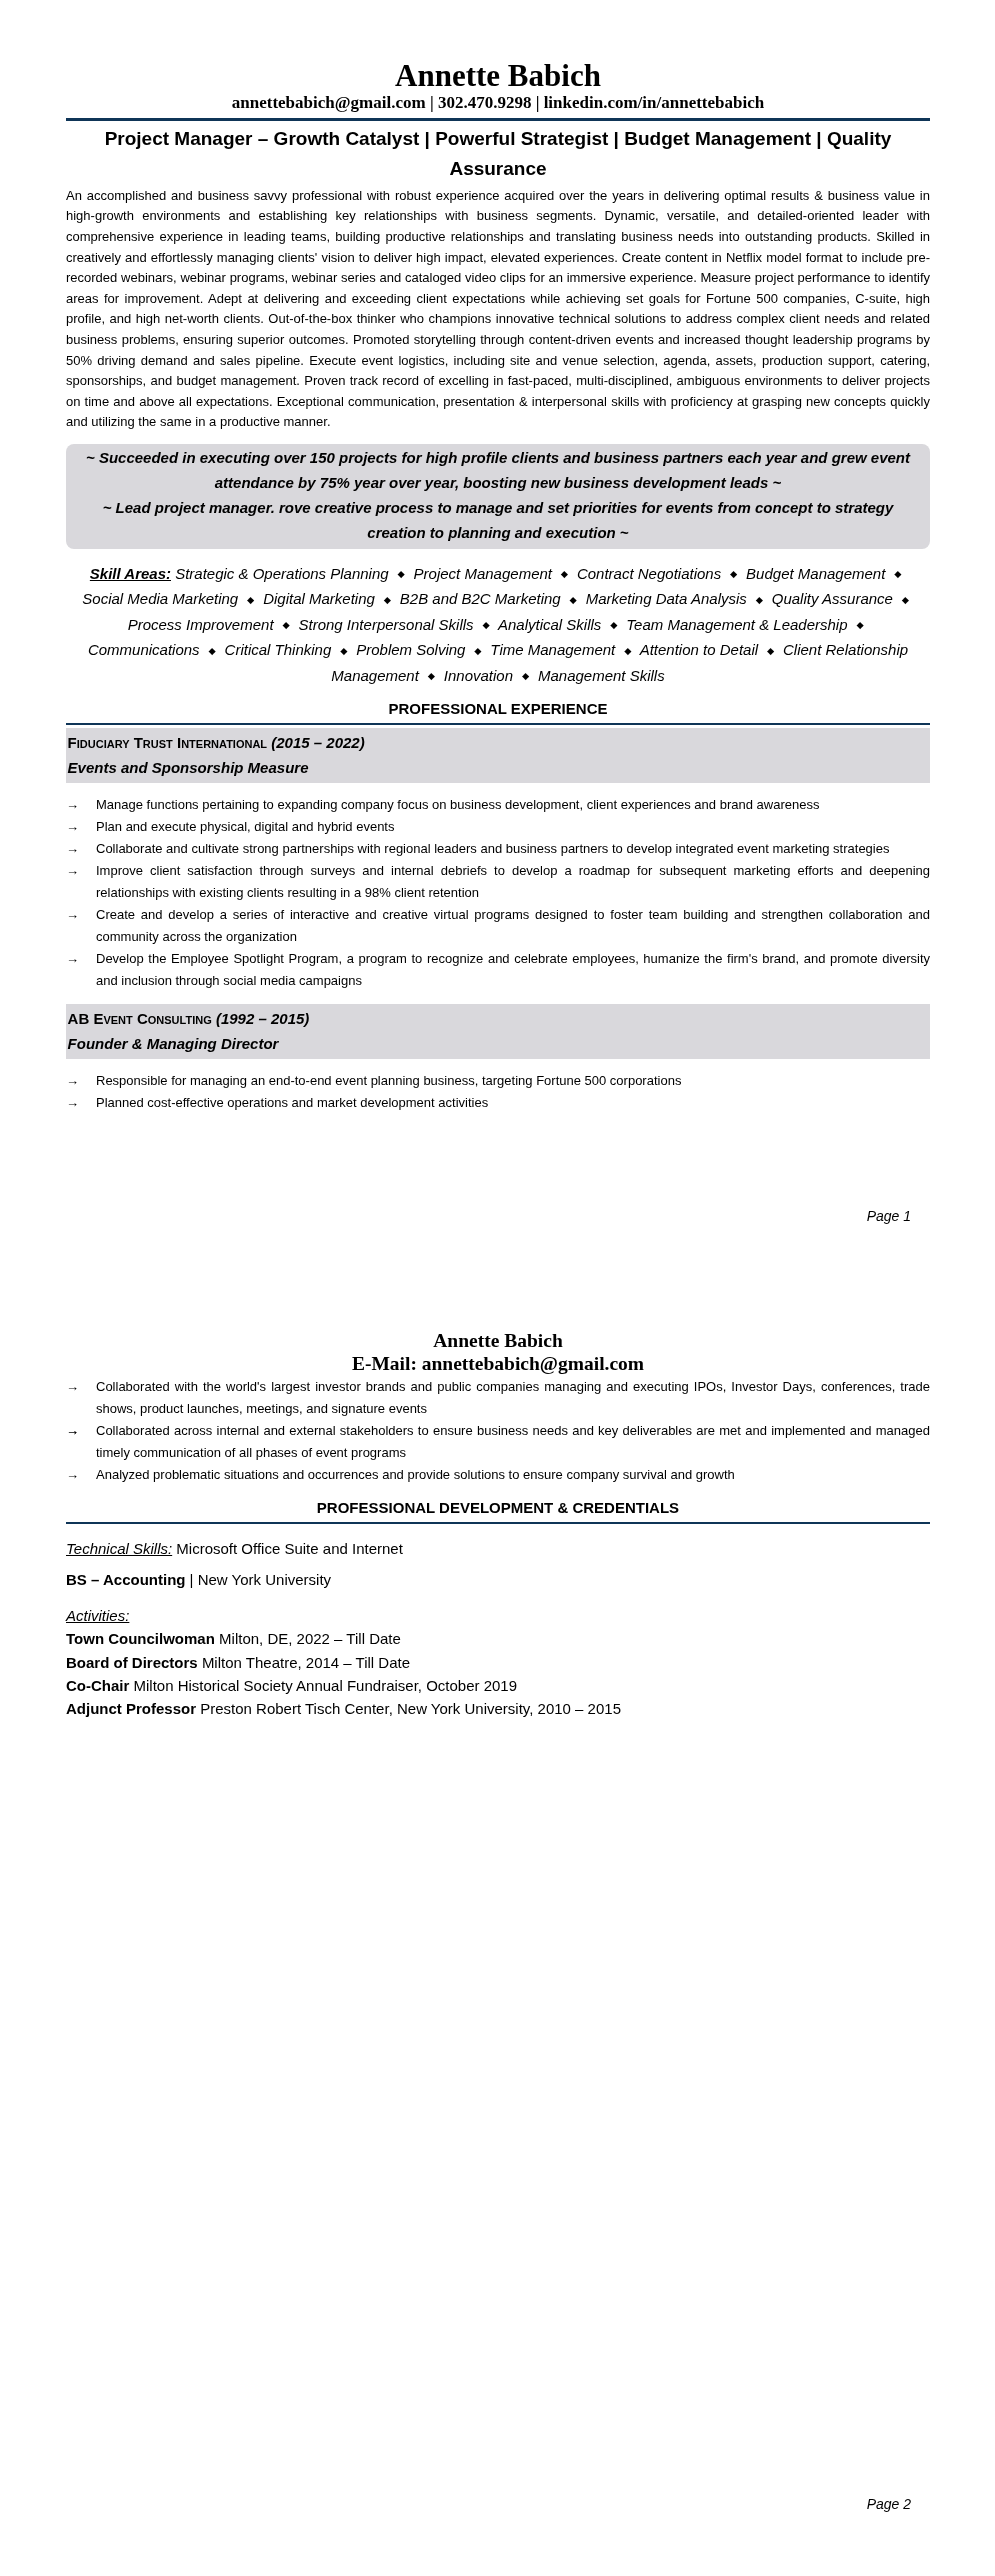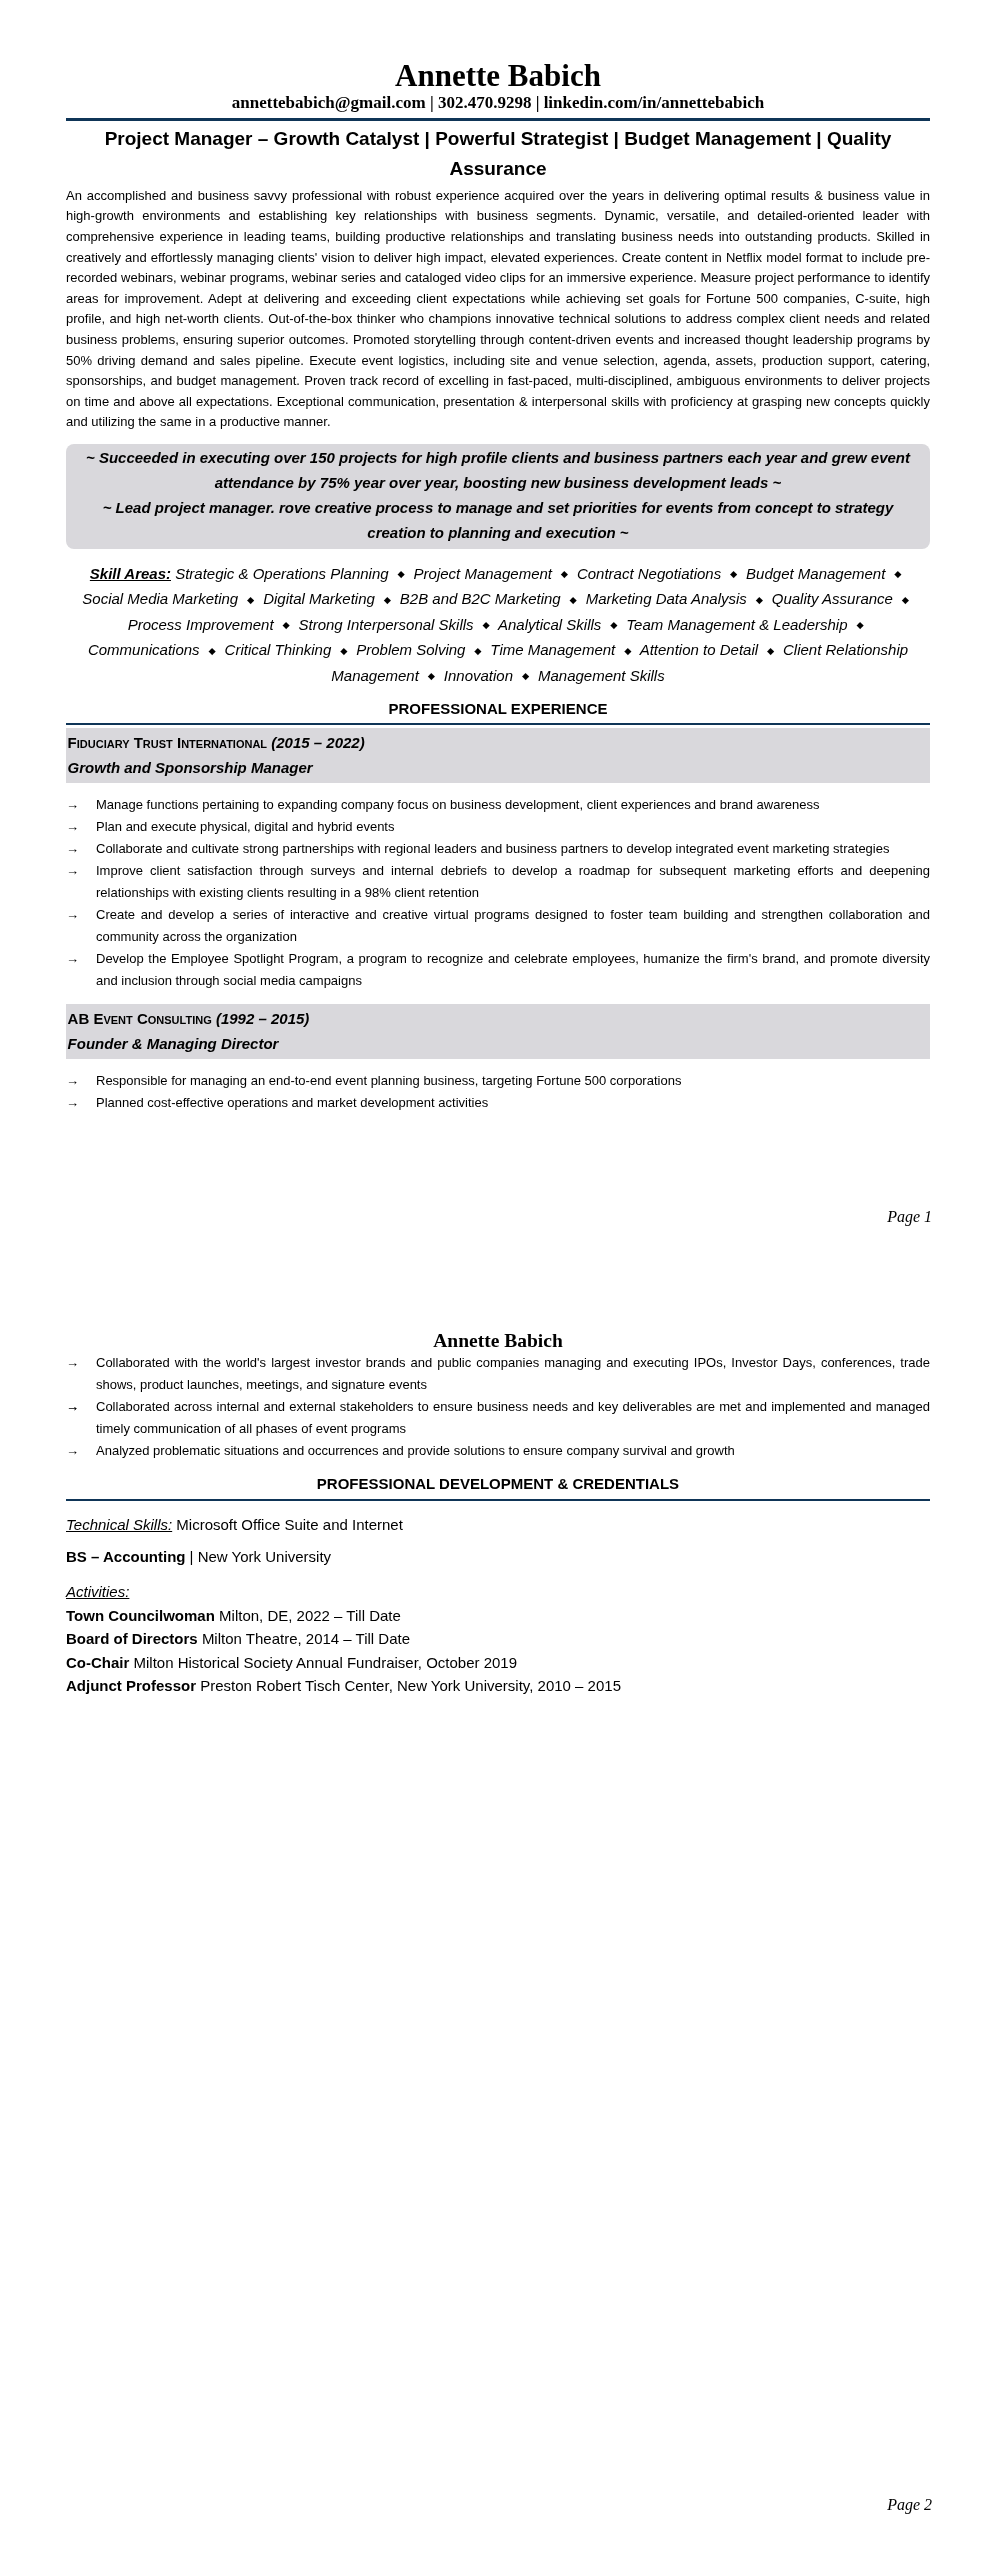--- a/index.html
+++ b/index.html
@@ -19,21 +19,21 @@
   .skills .label { font-weight: bold; text-decoration: underline; }
   .skills .sep { font-style: normal; font-size: 9.4px; margin: 0 4.7px; vertical-align: 1.6px; }
   .section-title { text-align: center; font-family: "Liberation Sans", sans-serif; font-weight: bold; font-size: 15px; line-height: 22px; margin: 0; }
   .job-band { background: #d9d8dc; padding: 1.6px 1.6px 3.1px; font-family: "Liberation Sans", sans-serif; font-size: 15px; line-height: 25px; }
   .company { font-weight: bold; font-variant: small-caps; margin-top: 34px; }
   .dates { font-style: italic; font-weight: bold; }
   .role { font-style: italic; font-weight: bold; }
   ul.bullets { list-style: none; margin: 0; padding: 0; }
   ul.bullets li { position: relative; padding-left: 30px; font-family: "Liberation Sans", sans-serif; font-size: 13px; line-height: 22px; text-align: justify; }
   ul.bullets li .arrow { position: absolute; left: 0; top: 0; }
-  .page-num { position: absolute; right: 56px; font-family: Liberation Serif, serif; font-style: italic; font-size: 16px; }
+  .page-num { position: absolute; right: 77px; font-family: Liberation Sans, sans-serif; font-style: italic; font-size: 14px; }
   .p2-name { text-align: center; font-family: "Liberation Serif", serif; font-weight: bold; font-size: 19.5px; line-height: 23.4px; margin: 0; }
   .p2-email { text-align: center; font-family: "Liberation Serif", serif; font-weight: bold; font-size: 19.5px; line-height: 23.4px; margin: 0; }
   .cred { font-family: "Liberation Sans", sans-serif; font-size: 15px; line-height: 23.4px; margin: 0; }
   .cred b { font-weight: bold; }
   .uline-i { font-style: italic; text-decoration: underline; }
 </style>
 </head>
 <body>
 
 <div class="page page1">
@@ -54,21 +54,21 @@
     <div class="skills" style="margin-top:12.5px;">
       <span class="label">Skill Areas:</span>
       <span id="skills-list"><span>Strategic &amp; Operations Planning</span> <span class="sep">◆</span> <span>Project Management</span> <span class="sep">◆</span> <span>Contract Negotiations</span> <span class="sep">◆</span> <span>Budget Management</span> <span class="sep">◆</span> <span>Social Media Marketing</span> <span class="sep">◆</span> <span>Digital Marketing</span> <span class="sep">◆</span> <span>B2B and B2C Marketing</span> <span class="sep">◆</span> <span>Marketing Data Analysis</span> <span class="sep">◆</span> <span>Quality Assurance</span> <span class="sep">◆</span> <span>Process Improvement</span> <span class="sep">◆</span> <span>Strong Interpersonal Skills</span> <span class="sep">◆</span> <span>Analytical Skills</span> <span class="sep">◆</span> <span>Team Management &amp; Leadership</span> <span class="sep">◆</span> <span>Communications</span> <span class="sep">◆</span> <span>Critical Thinking</span> <span class="sep">◆</span> <span>Problem Solving</span> <span class="sep">◆</span> <span>Time Management</span> <span class="sep">◆</span> <span>Attention to Detail</span> <span class="sep">◆</span> <span>Client Relationship Management</span> <span class="sep">◆</span> <span>Innovation</span> <span class="sep">◆</span> <span>Management Skills</span></span>
     </div>
 
     <h3 class="section-title" style="margin-top:9.4px;">PROFESSIONAL EXPERIENCE</h3>
     <div class="rule" style="margin-top:3.1px; height:2.3px;"></div>
 
     <div class="job-band" style="margin-top:3.1px;">
       <div><span class="company">Fiduciary Trust International</span> <span class="dates">(2015 – 2022)</span></div>
-      <div class="role">Growth and Sponsorship Manager</div>
+      <div class="role">Events and Sponsorship Measure</div>
     </div>
     <ul class="bullets" style="margin-top:11px;">
       <li><span class="arrow">→</span><span>Manage functions pertaining to expanding company focus on business development, client experiences and brand awareness</span></li>
       <li><span class="arrow">→</span><span>Plan and execute physical, digital and hybrid events</span></li>
       <li><span class="arrow">→</span><span>Collaborate and cultivate strong partnerships with regional leaders and business partners to develop integrated event marketing strategies</span></li>
       <li><span class="arrow">→</span><span>Improve client satisfaction through surveys and internal debriefs to develop a roadmap for subsequent marketing efforts and deepening relationships with existing clients resulting in a 98% client retention</span></li>
       <li><span class="arrow">→</span><span>Create and develop a series of interactive and creative virtual programs designed to foster team building and strengthen collaboration and community across the organization</span></li>
       <li><span class="arrow">→</span><span>Develop the Employee Spotlight Program, a program to recognize and celebrate employees, humanize the firm's brand, and promote diversity and inclusion through social media campaigns</span></li>
     </ul>
 
@@ -80,20 +80,21 @@
       <li><span class="arrow">→</span><span>Responsible for managing an end-to-end event planning business, targeting Fortune 500 corporations</span></li>
       <li><span class="arrow">→</span><span>Planned cost-effective operations and market development activities</span></li>
     </ul>
   </div>
   <div class="page-num" style="top:1208px;">Page 1</div>
 </div>
 
 <div class="page page2">
   <div class="content" style="top:41px;">
     <h1 class="p2-name">Annette Babich</h1>
+    <p class="p2-email">E-Mail: annettebabich@gmail.com</p>
     <ul class="bullets">
       <li><span class="arrow">→</span><span>Collaborated with the world's largest investor brands and public companies managing and executing IPOs, Investor Days, conferences, trade shows, product launches, meetings, and signature events</span></li>
       <li><span class="arrow">→</span></li>
       <li><span class="arrow">→</span><span>Collaborated across internal and external stakeholders to ensure business needs and key deliverables are met and implemented and managed timely communication of all phases of event programs</span></li>
       <li><span class="arrow">→</span><span>Analyzed problematic situations and occurrences and provide solutions to ensure company survival and growth</span></li>
     </ul>
 
     <h3 class="section-title" style="margin-top:11px;">PROFESSIONAL DEVELOPMENT &amp; CREDENTIALS</h3>
     <div class="rule" style="margin-top:3.1px; height:2.3px;"></div>
 

